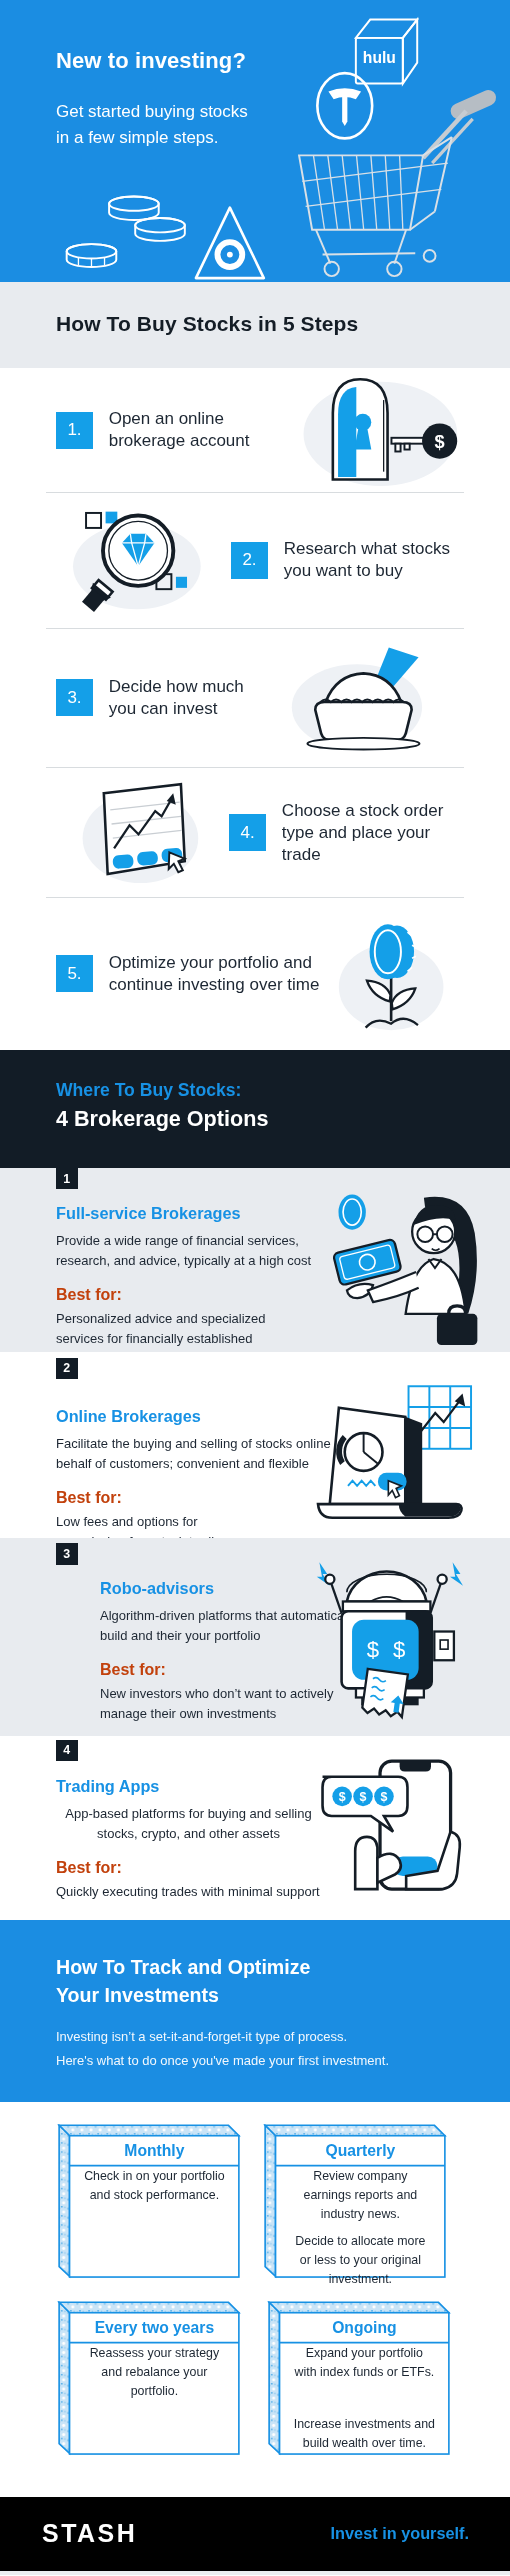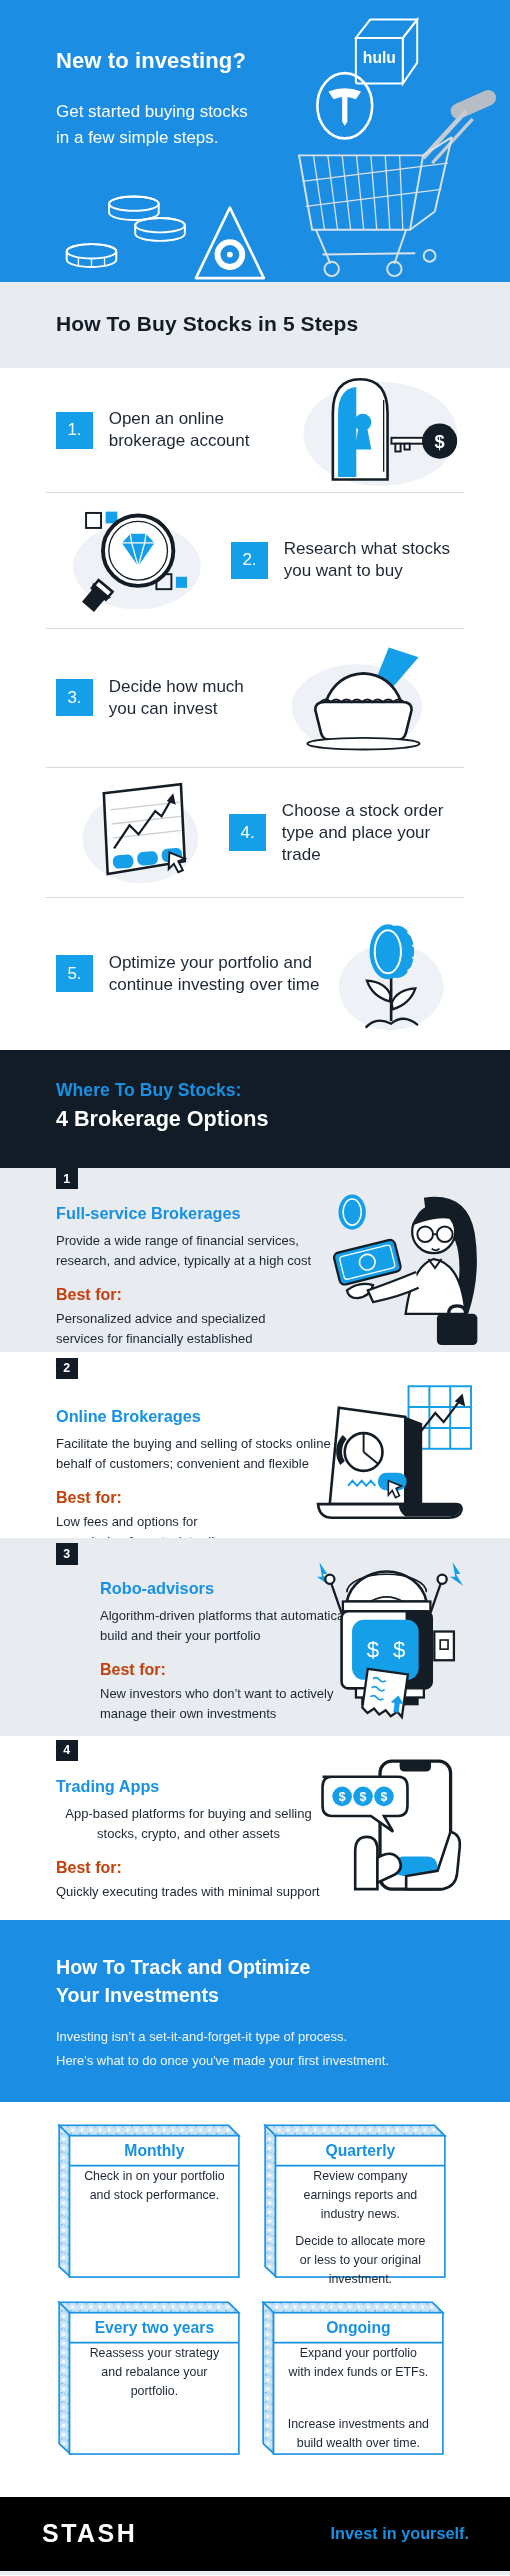--- a/index.html
+++ b/index.html
@@ -71,21 +71,21 @@
   .card svg.frame { position:absolute; left:0; top:0; }
   .card .ctitle { position:absolute; left:12.4px; top:11.8px; width:170px; height:30px; line-height:30px;
                   text-align:center; color:#1791e4; font-size:15.7px; font-weight:bold; }
   .card .cbody { position:absolute; left:12.4px; top:43px; width:170px; height:109px; padding:0 14.4px;
                  display:flex; flex-direction:column; justify-content:space-between; gap:10.5px;
                  text-align:center; font-size:12.4px; line-height:19px; color:#1d2733; }
   .card .cbody p:empty { display:none; }
   .c1 { left:57px;  top:22px; }
   .c2 { left:263px; top:22px; }
   .c3 { left:57px;  top:199px; }
-  .c4 { left:261px; top:199px; }
+  .c4 { left:267px; top:199px; }
 
   
   .footer { width:510px; height:74px; background:#000; display:flex; align-items:center;
             justify-content:space-between; padding:0 41px 0 42px; }
   .logo { color:#fff; font-size:26px; font-weight:bold; letter-spacing:2.6px; transform:scaleX(.96); transform-origin:left center; }
   .tagline { color:#1791e4; font-size:16.3px; font-weight:bold; }
   .bottom-strip { width:510px; height:4.6px; background:#eceff1; }
 </style>
 </head>
 <body>

